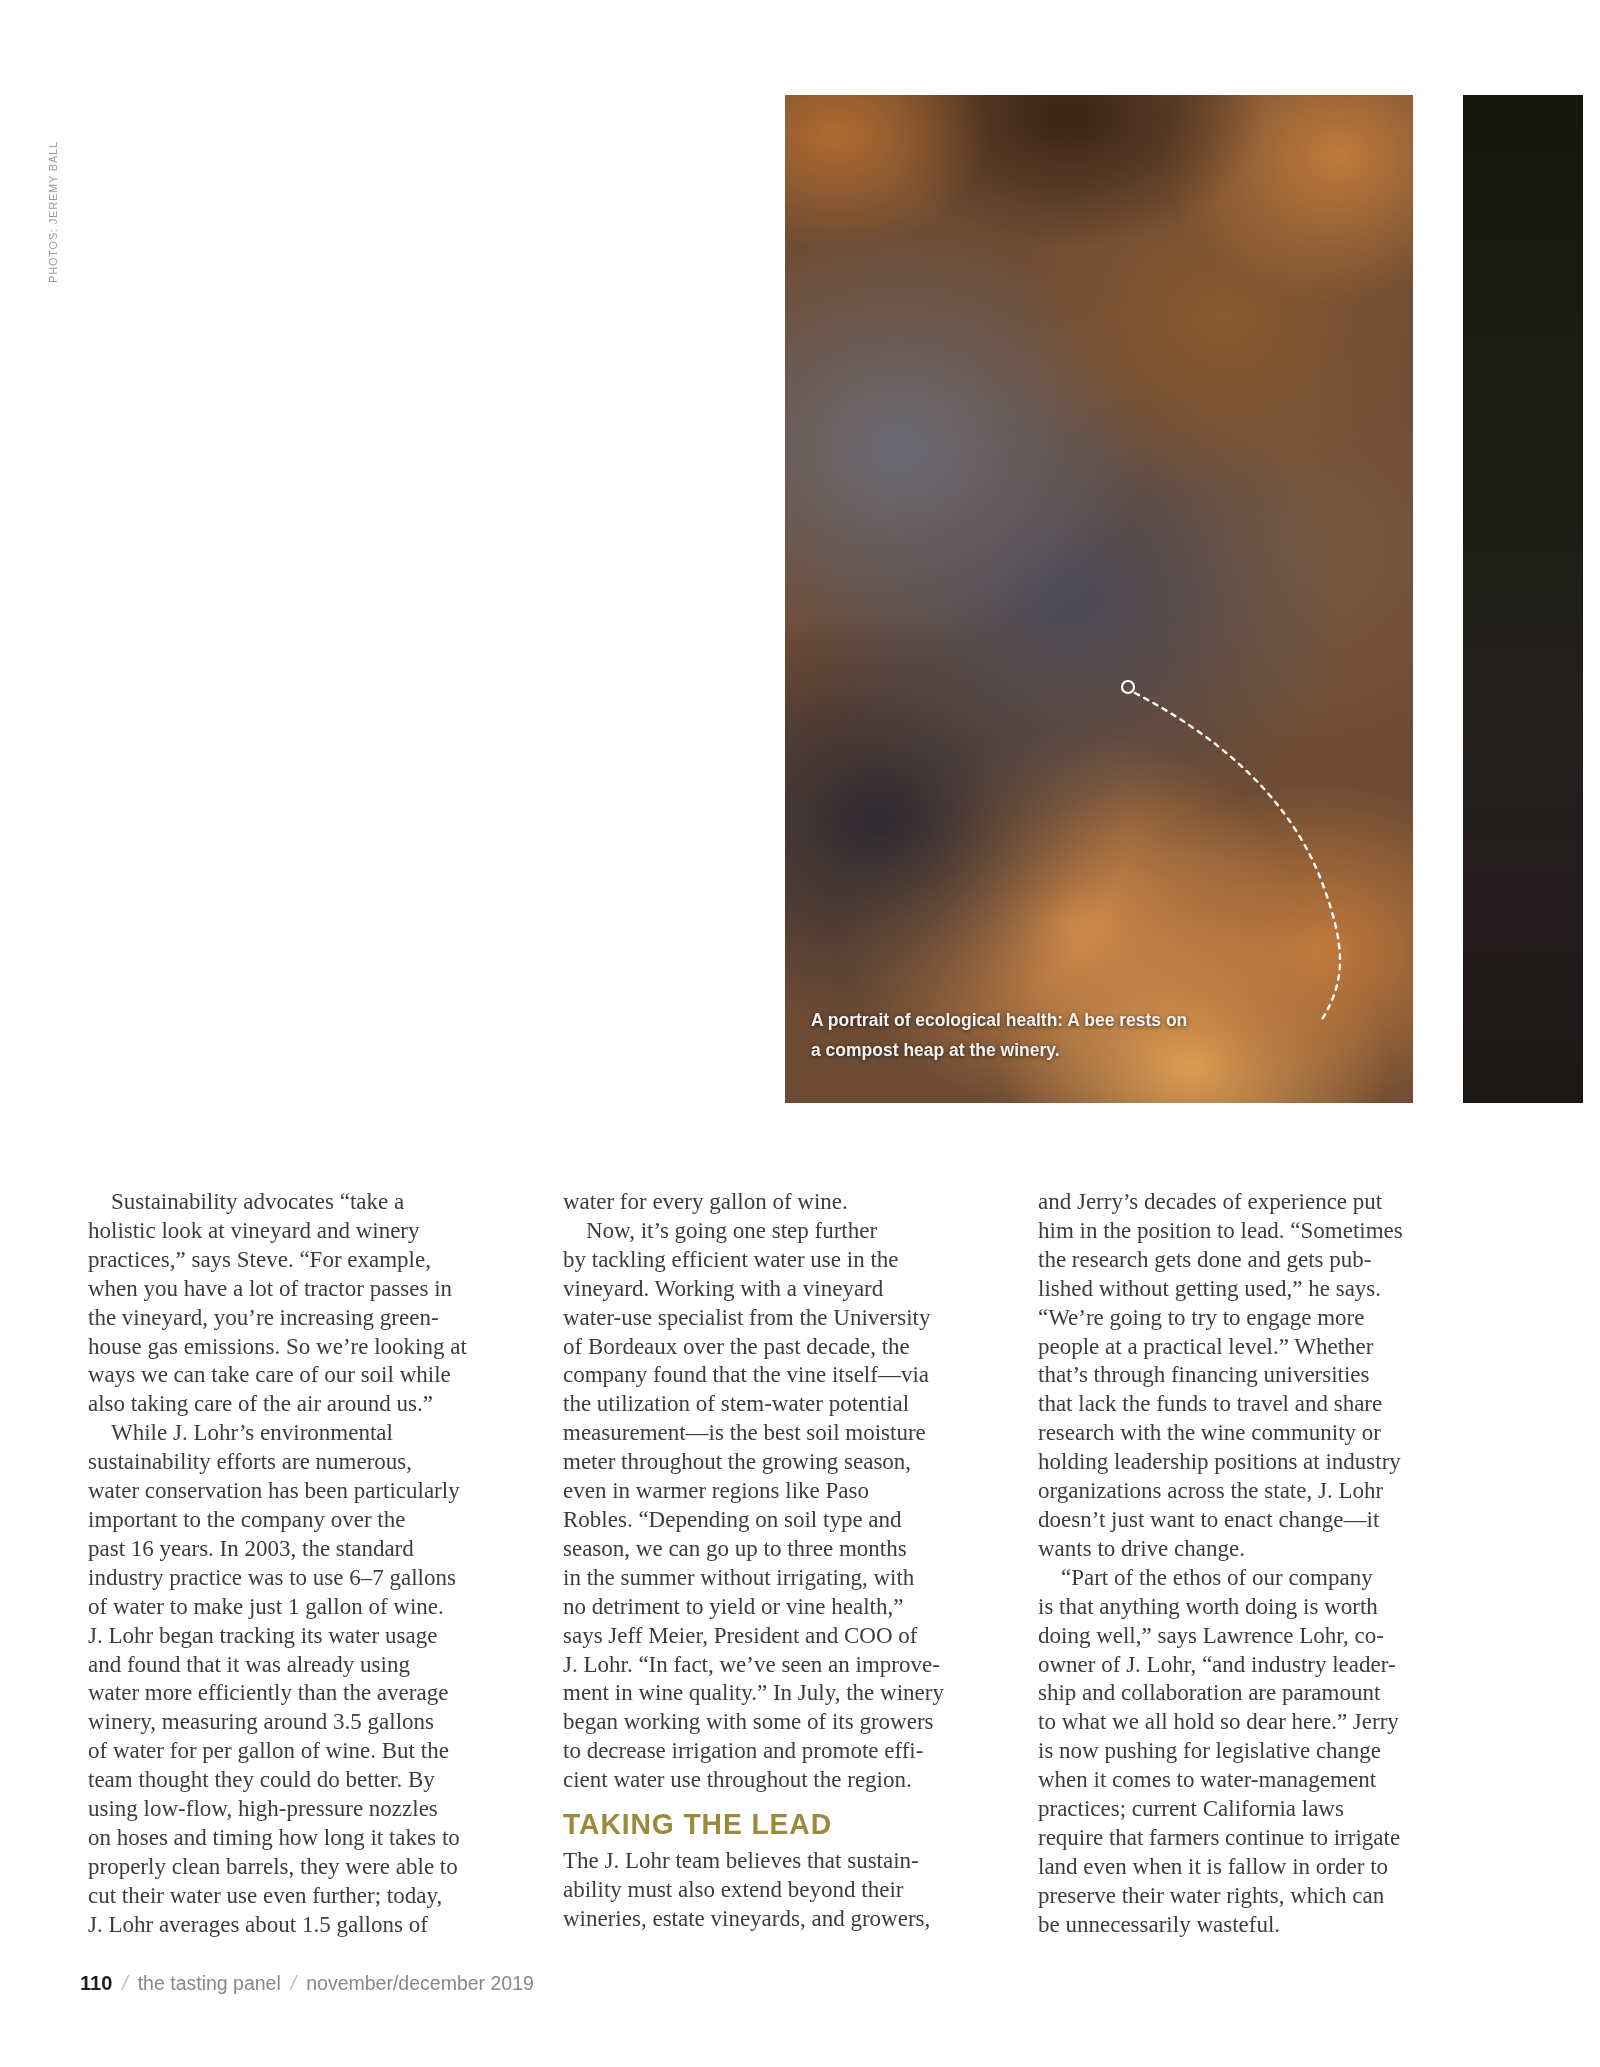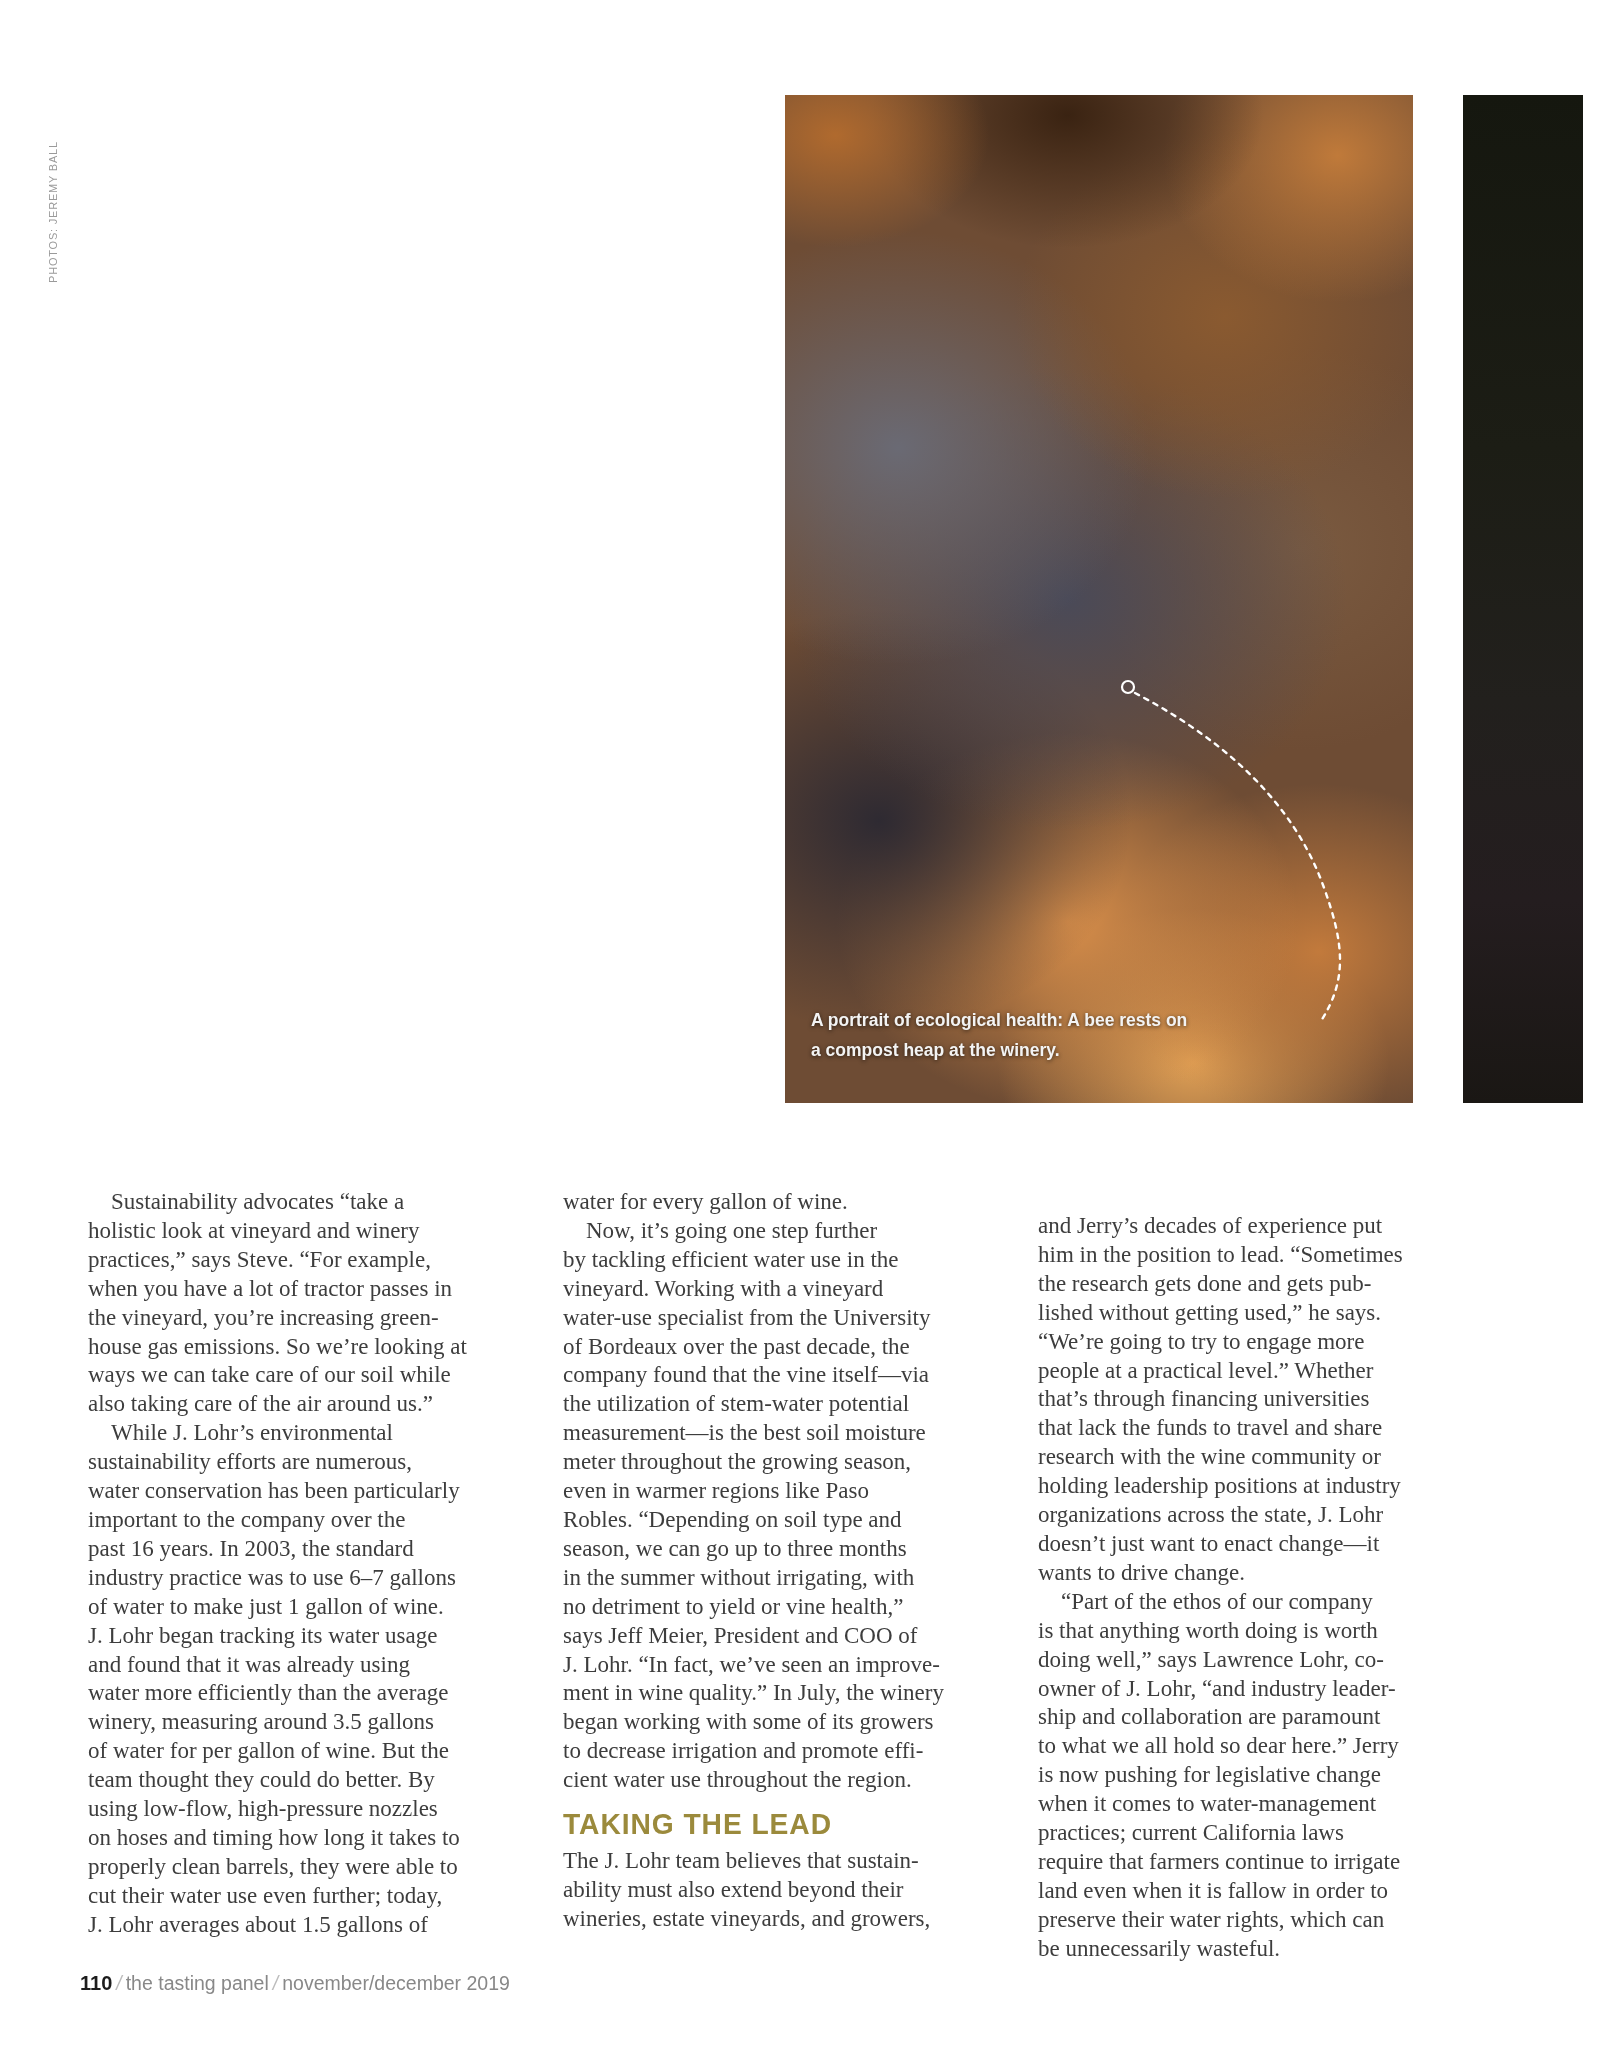--- a/index.html
+++ b/index.html
@@ -44,30 +44,30 @@
 
   .caption{position:absolute;left:26px;bottom:38px;color:#f3f3f3;
      font-weight:bold;font-size:17.5px;line-height:30px;white-space:pre-line;
      text-shadow:0 1px 4px rgba(0,0,0,.65);}
 
   .annotation{position:absolute;left:0;top:0;pointer-events:none;}
 
   
   .article{position:absolute;left:88px;top:1188px;width:1440px;display:flex;}
   .col{width:447px;margin-right:28px;}
-  .col:last-child{margin-right:0;margin-top:24px;}
+  .col:last-child{margin-right:0;}
   .body-lines{font-family:"Liberation Serif",serif;font-size:23px;line-height:28.9px;
      color:#3d3d3d;white-space:pre-line;}
   .subhead{font-family:"Liberation Sans",sans-serif;font-weight:bold;font-size:30px;
      letter-spacing:1px;color:#9b8a3c;margin:12px 0 6px 0;transform-origin:left;
      transform:scaleX(.94);}
 
   
   .footer{position:absolute;left:80px;top:1972px;font-size:19.5px;color:#888888;
-     display:flex;align-items:baseline;gap:4px;}
+     display:flex;align-items:baseline;gap:10px;}
   .footer .pageno{font-weight:bold;color:#1c1c1c;font-size:20px;}
   .footer .sep{color:#bcbcbc;font-style:italic;}
 </style>
 </head>
 <body>
 
 <div class="page">
 
   <div class="credit">PHOTOS: JEREMY BALL</div>
 

